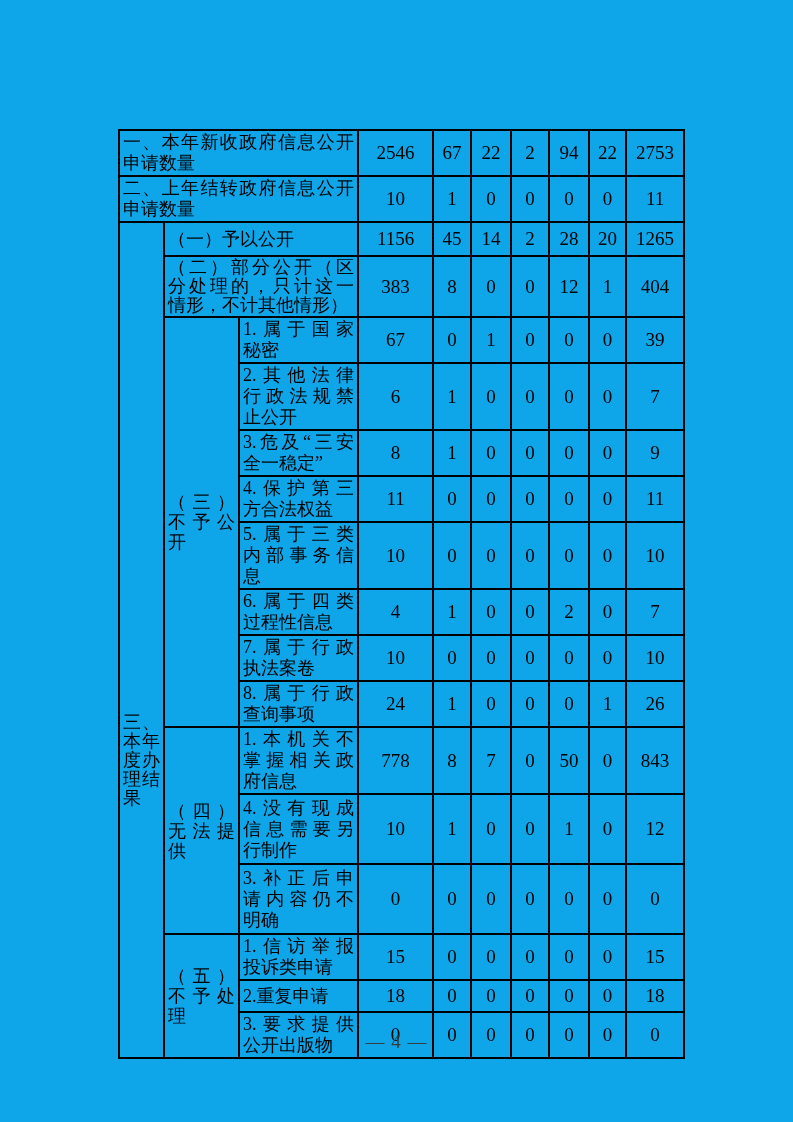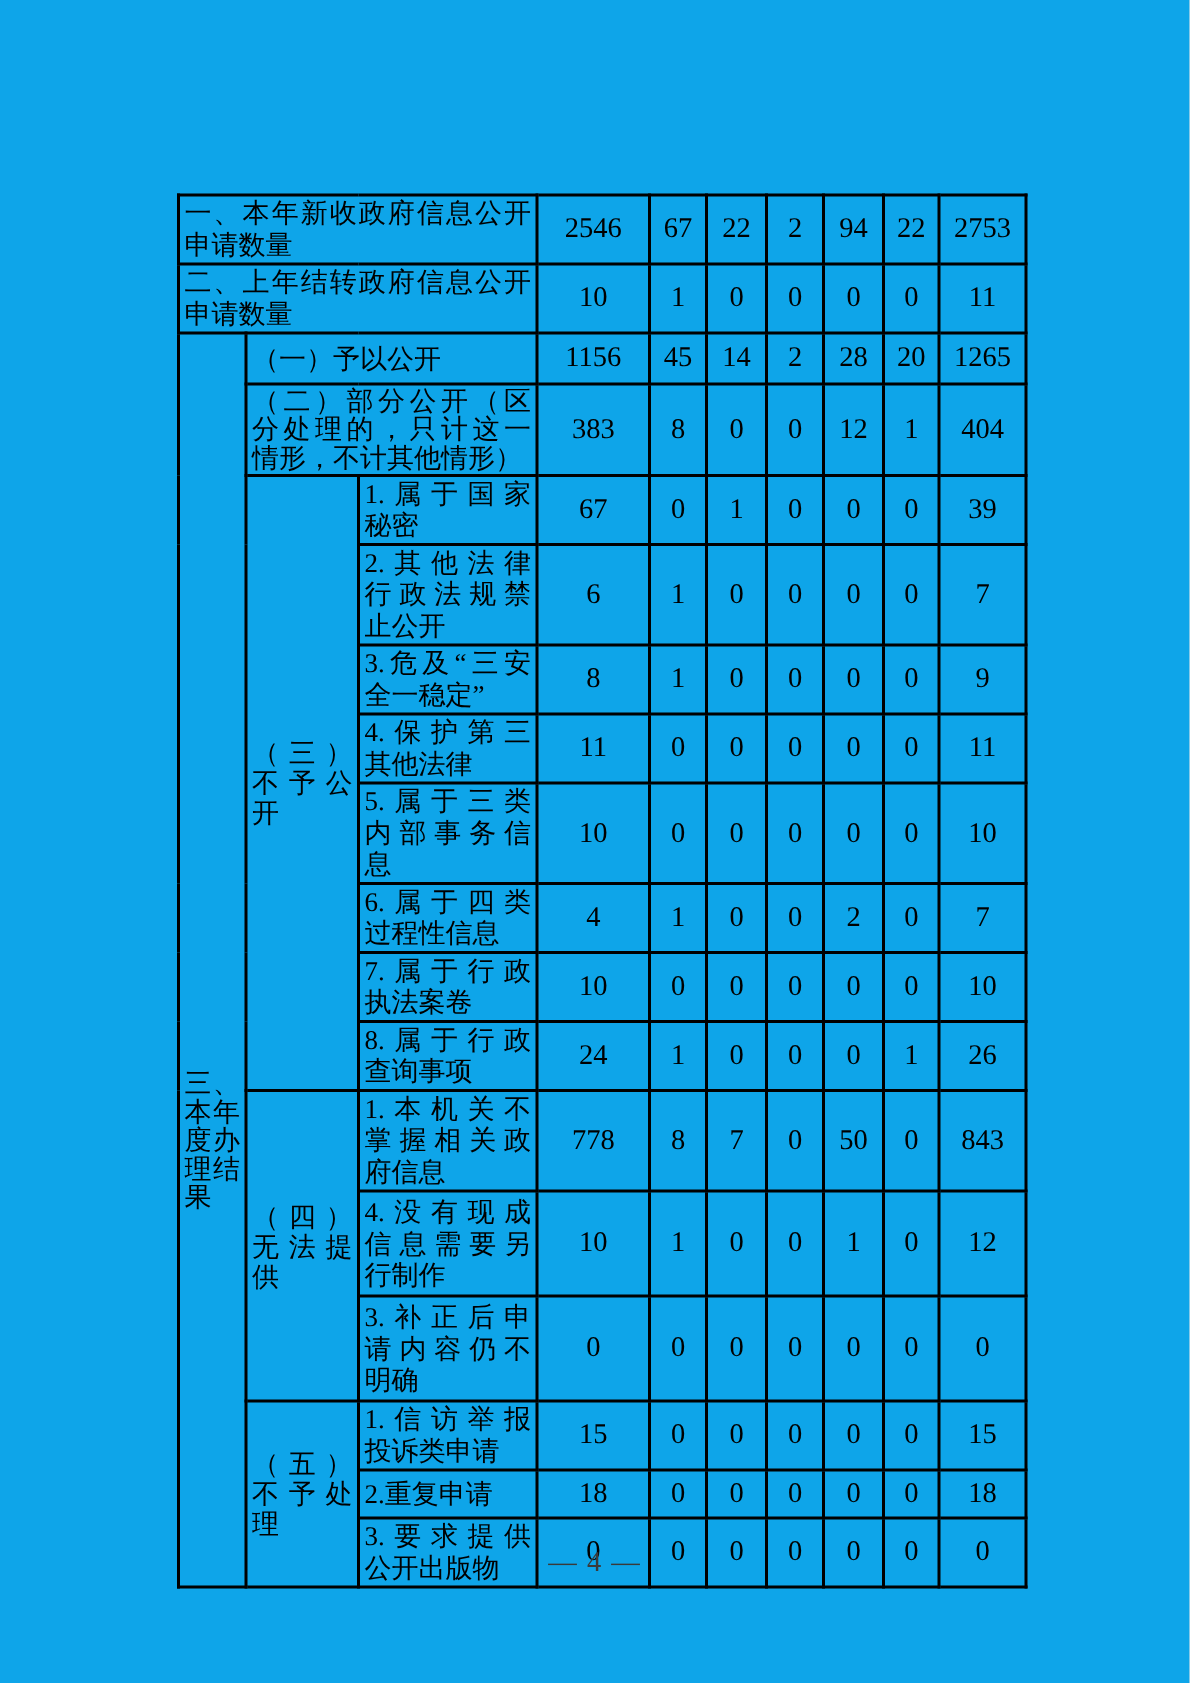--- a/index.html
+++ b/index.html
@@ -168,21 +168,21 @@
           <td class="num">0</td>
           <td class="num">0</td>
           <td class="num">0</td>
           <td class="num">0</td>
           <td class="num">9</td>
         </tr>
         <tr style="height: 45px;">
           <td class="lbl">
             <div>
               <div class="ln">4.保护第三</div>
-              <div class="ln">其他法律</div>
+              <div class="ln">方合法权益</div>
             </div>
           </td>
           <td class="num">11</td>
           <td class="num">0</td>
           <td class="num">0</td>
           <td class="num">0</td>
           <td class="num">0</td>
           <td class="num">0</td>
           <td class="num">11</td>
         </tr>

